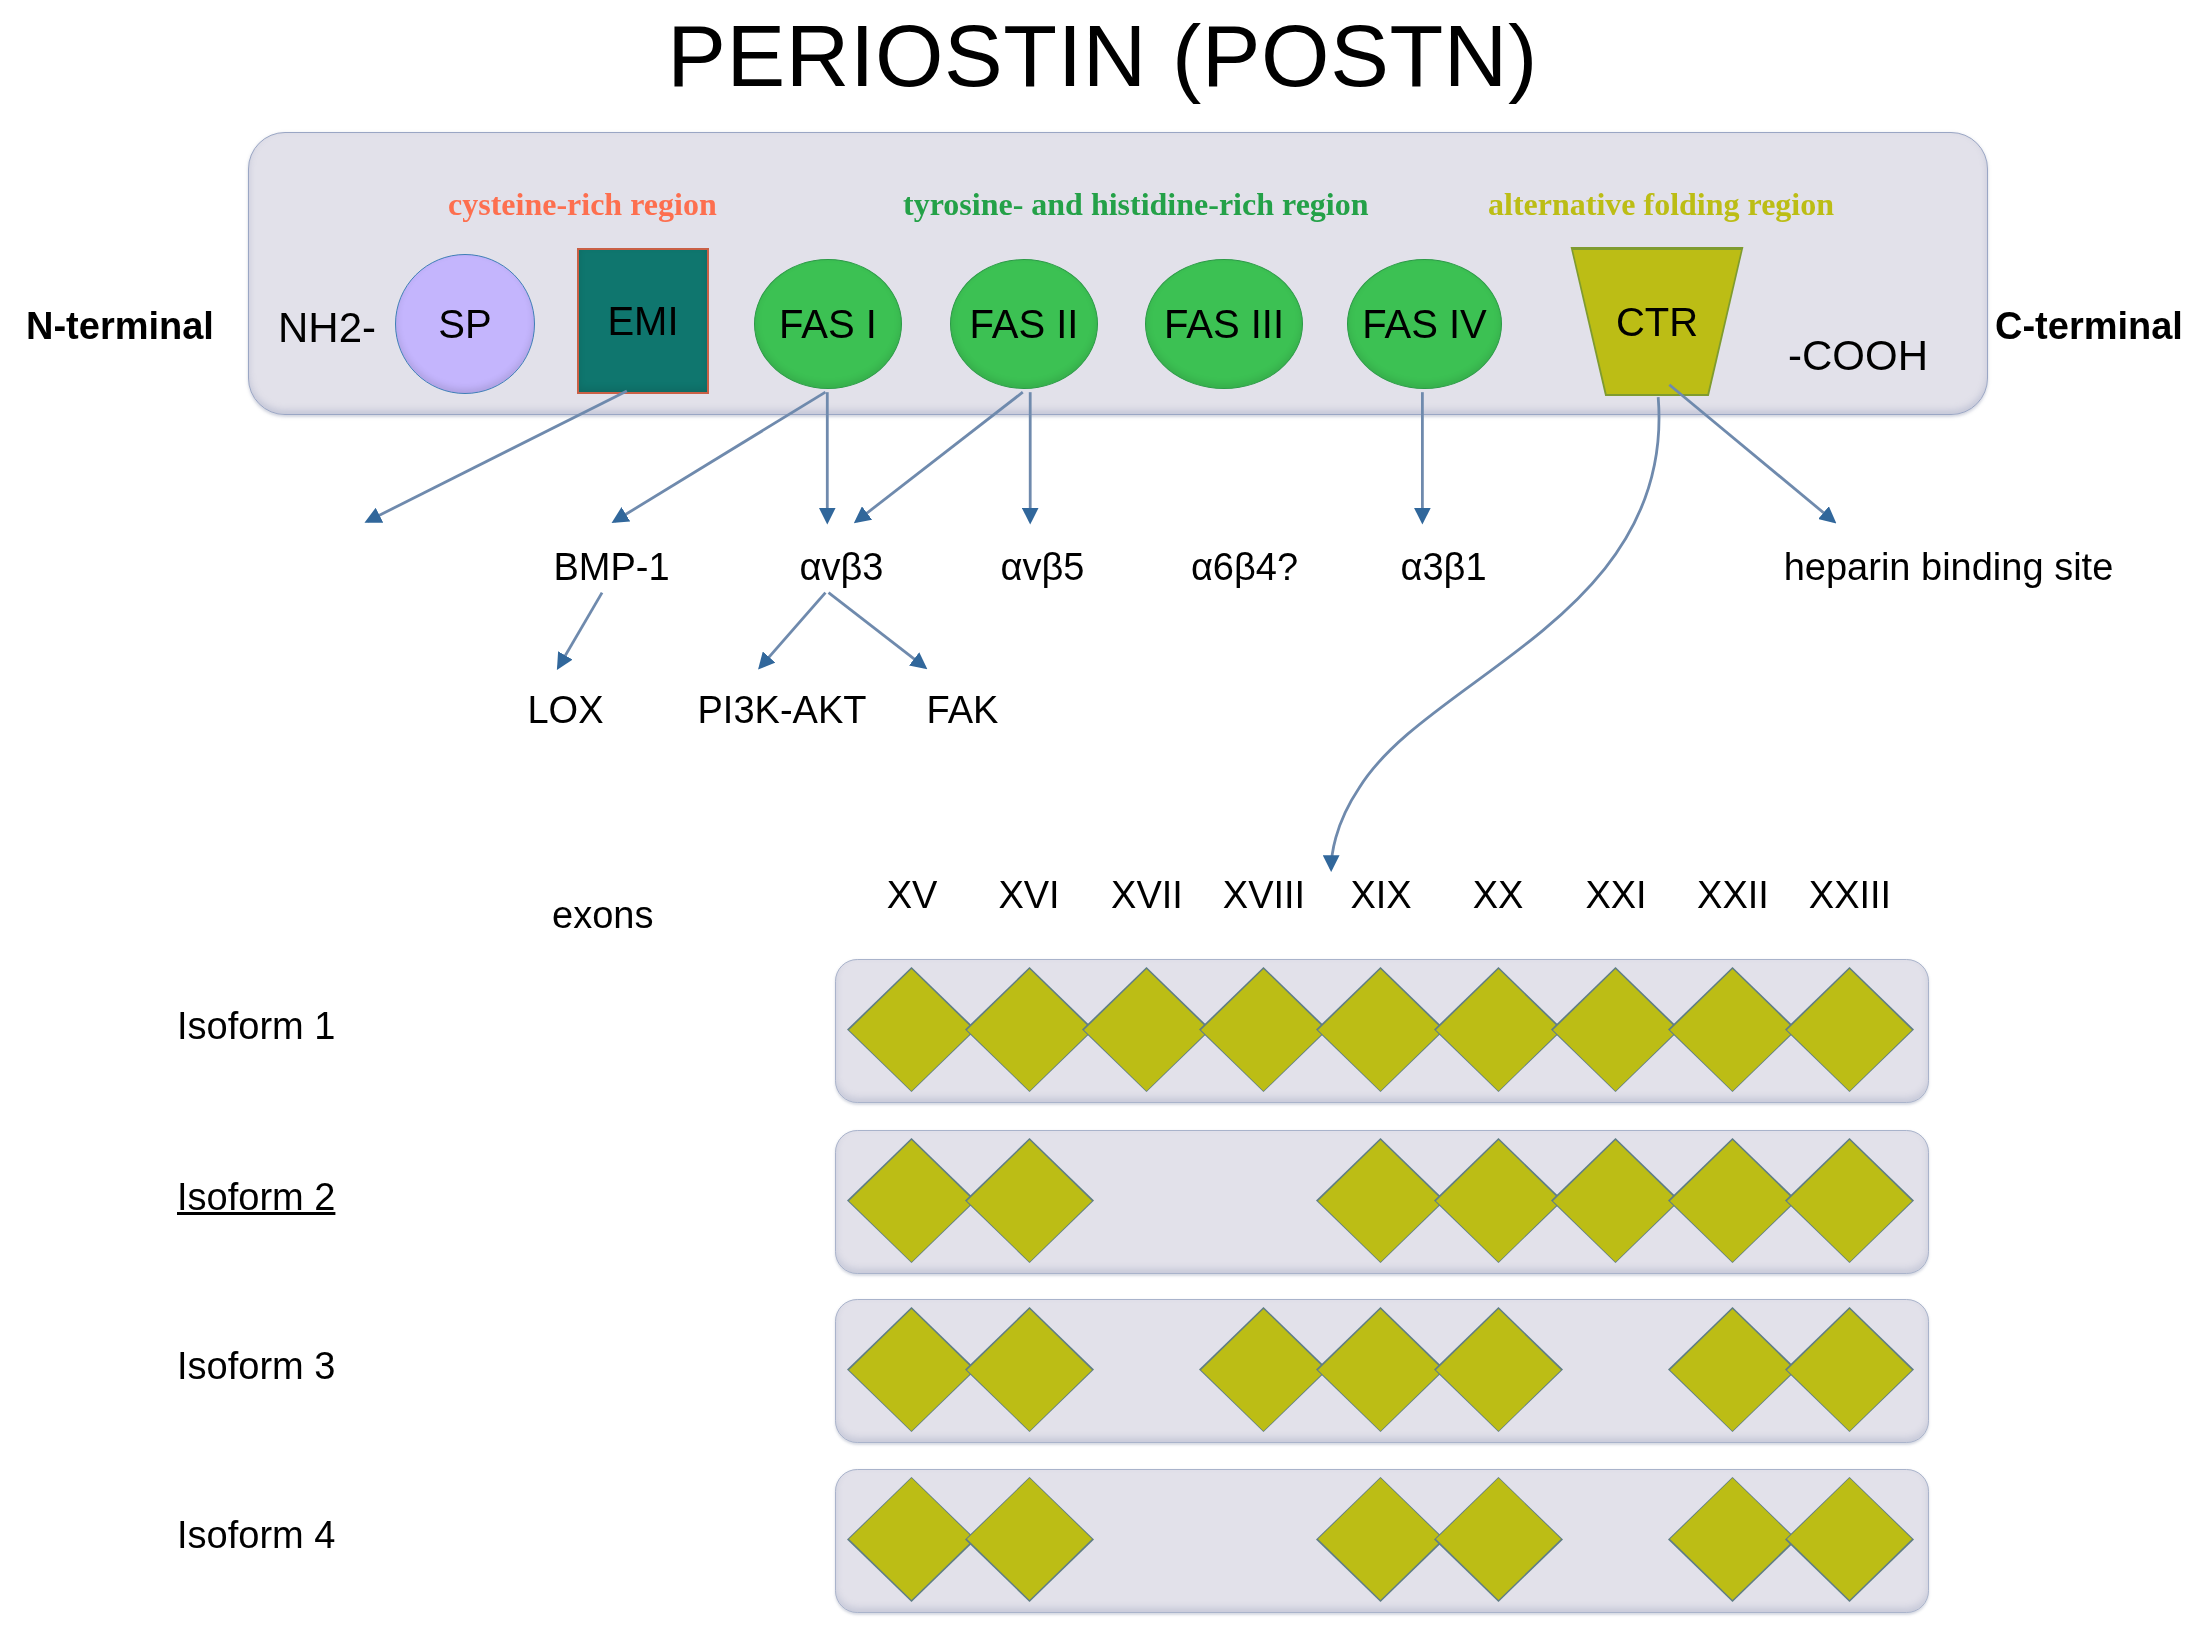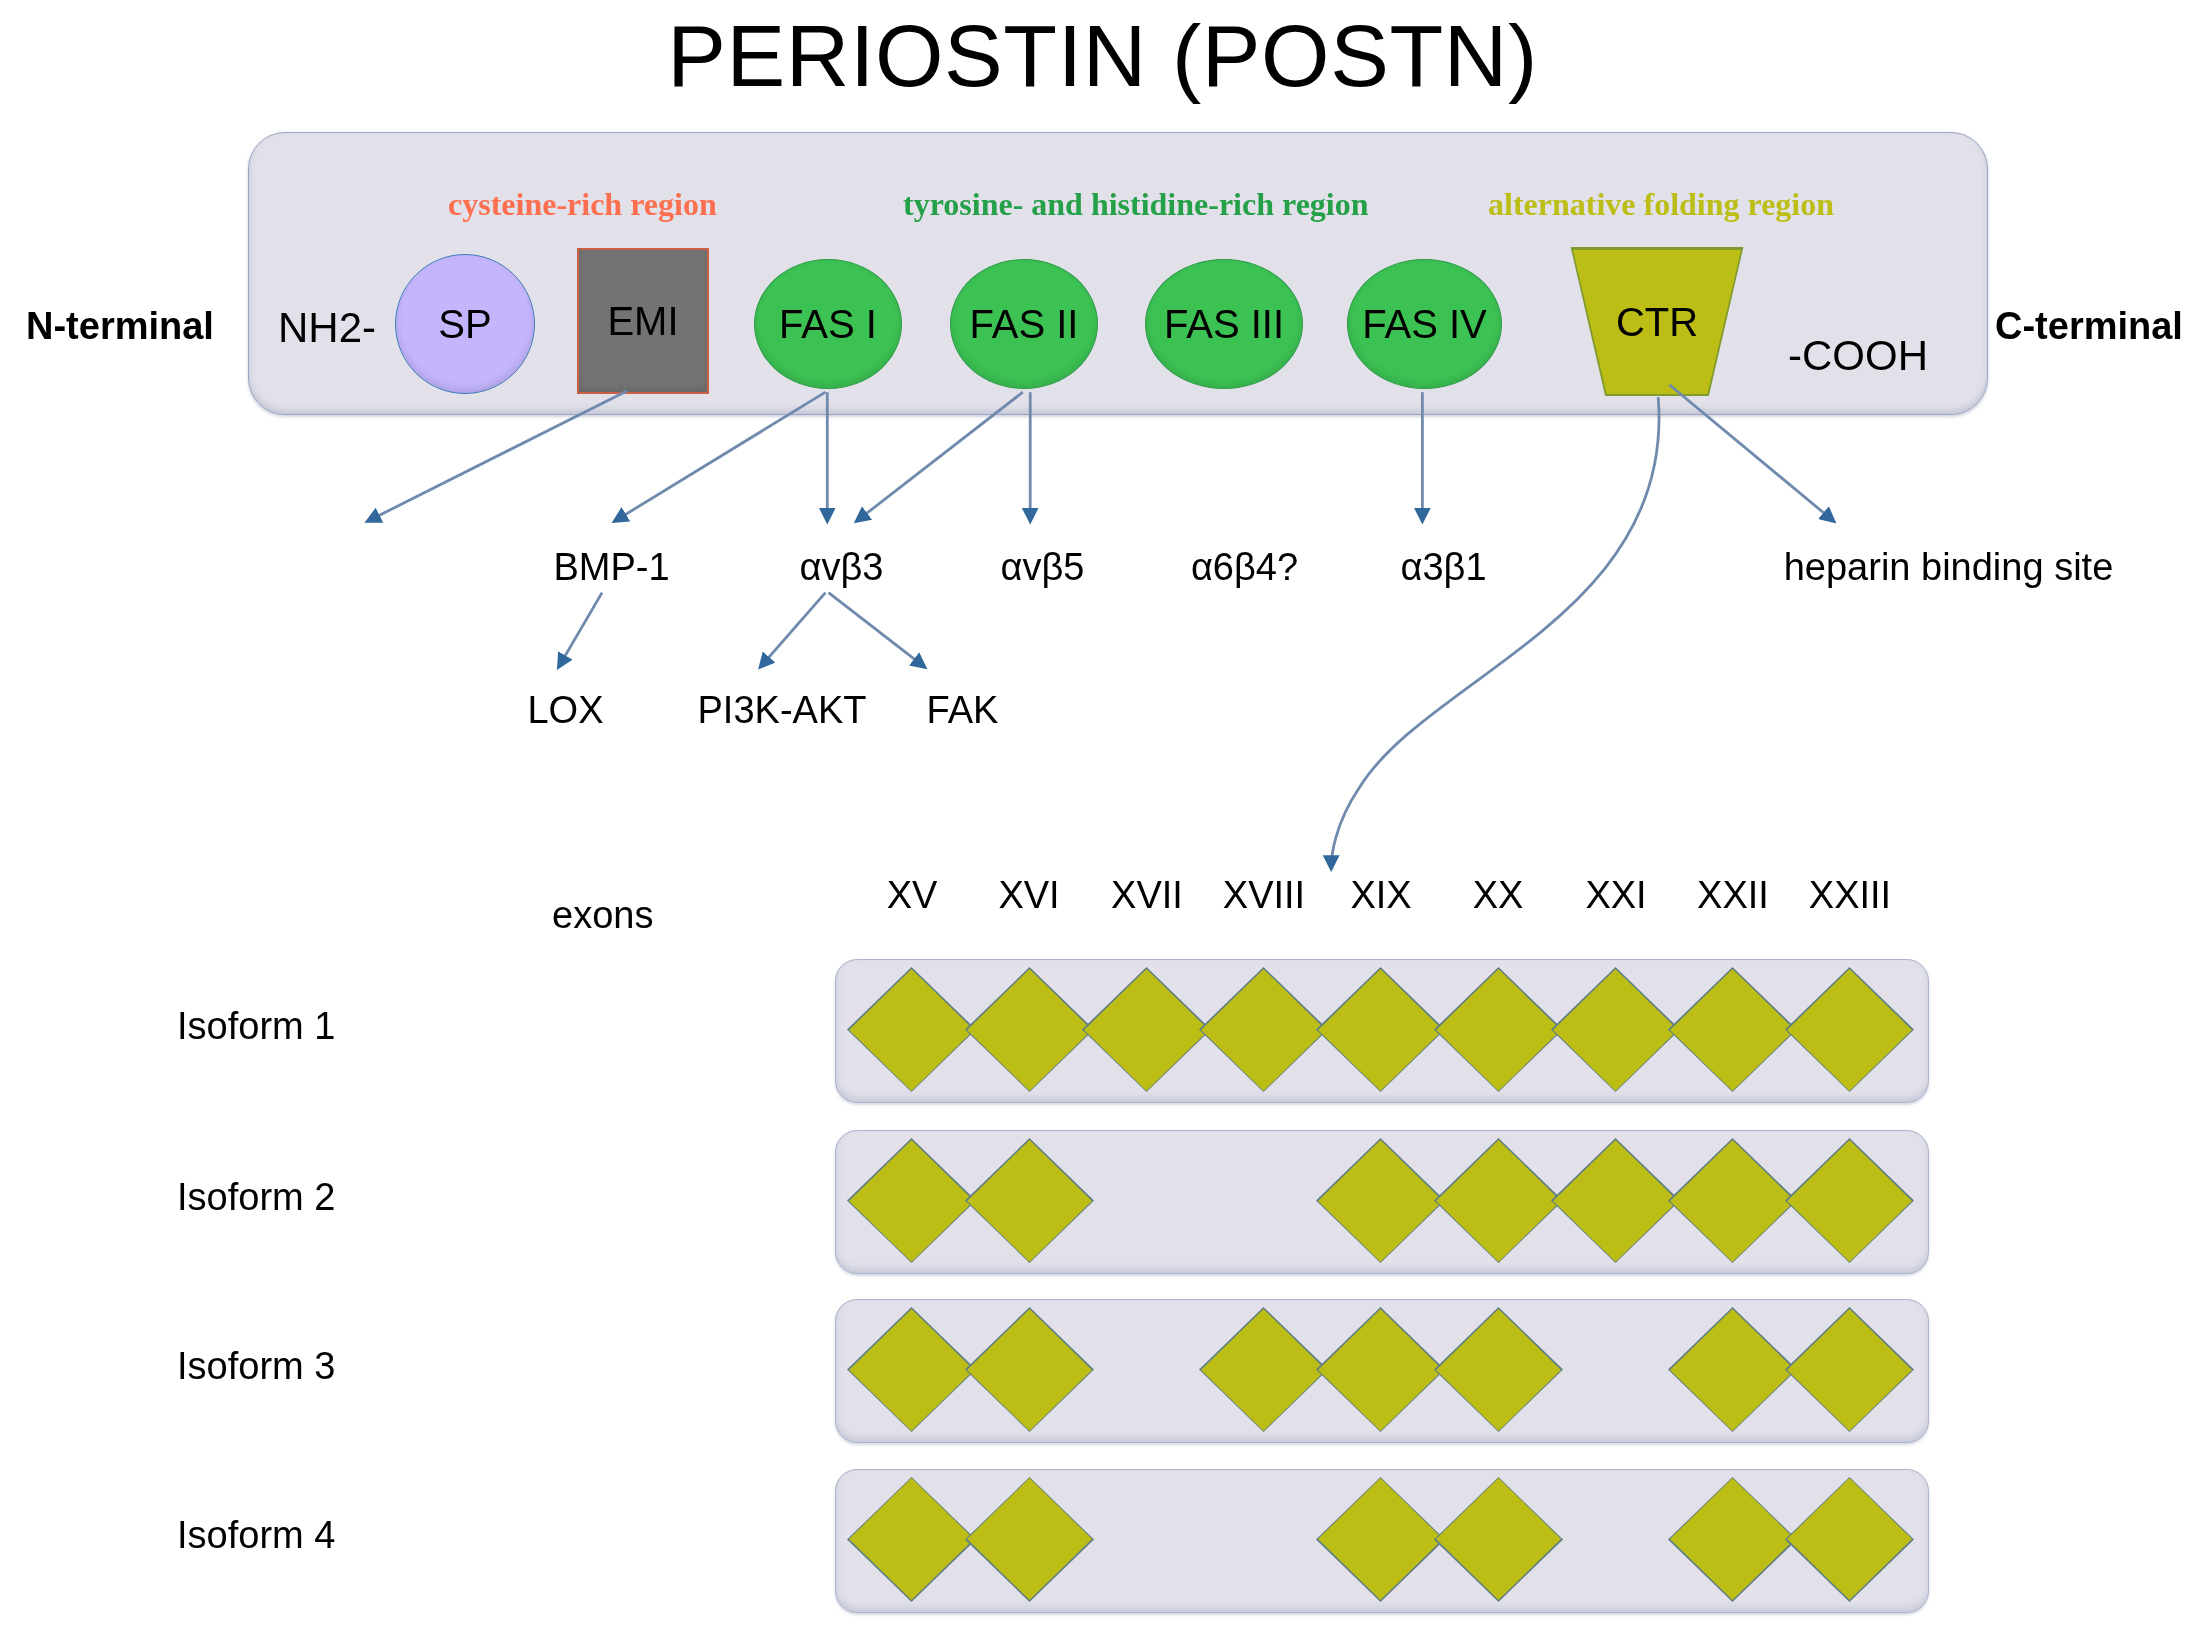--- a/index.html
+++ b/index.html
@@ -71,21 +71,21 @@
     color: #000;
     white-space: nowrap;
   }
   .dom-circle {
     background: #c4b5fd;
     border: 1.9px solid #3f7fb5;
     border-radius: 50%;
     box-shadow: inset 0 -3.7px 7.4px rgba(0,0,0,.12);
   }
   .dom-rect {
-    background: #737373;
+    background: #0f766e;
     border: 2.5px solid #c96046;
     box-shadow: inset 0 -3.7px 7.4px rgba(0,0,0,.10);
     text-align: center;
   }
   .dom-ellipse {
     background: #3cc153;
     border: 1.9px solid #2c9a47;
     border-radius: 50%;
     box-shadow: inset 0 -3.7px 7.4px rgba(0,0,0,.10);
   }
@@ -271,21 +271,21 @@
       <div class="diamond-outline" style="left: 1316px; top: 967px; width: 129px; height: 125px;"></div>
       <div class="diamond" style="left: 1318px; top: 969px; width: 125px; height: 122px;"></div>
       <div class="diamond-outline" style="left: 1434px; top: 967px; width: 129px; height: 125px;"></div>
       <div class="diamond" style="left: 1436px; top: 969px; width: 125px; height: 122px;"></div>
       <div class="diamond-outline" style="left: 1551px; top: 967px; width: 129px; height: 125px;"></div>
       <div class="diamond" style="left: 1553px; top: 969px; width: 125px; height: 122px;"></div>
       <div class="diamond-outline" style="left: 1668px; top: 967px; width: 129px; height: 125px;"></div>
       <div class="diamond" style="left: 1670px; top: 969px; width: 125px; height: 122px;"></div>
       <div class="diamond-outline" style="left: 1785px; top: 967px; width: 129px; height: 125px;"></div>
       <div class="diamond" style="left: 1787px; top: 969px; width: 125px; height: 122px;"></div>
-      <div class="isoform-label" style="left: 177px; top: 1176px;">Isoform 2</div>
+      <div class="isoform-label" style="left: 177px; top: 1176px; text-decoration: underline;">Isoform 2</div>
       <div class="isoform-track" style="left: 835px; top: 1130px; width: 1092px; height: 142px;"></div>
       <div class="diamond-outline" style="left: 847px; top: 1138px; width: 129px; height: 125px;"></div>
       <div class="diamond" style="left: 849px; top: 1140px; width: 125px; height: 122px;"></div>
       <div class="diamond-outline" style="left: 965px; top: 1138px; width: 129px; height: 125px;"></div>
       <div class="diamond" style="left: 967px; top: 1140px; width: 125px; height: 122px;"></div>
       <div class="diamond-outline" style="left: 1316px; top: 1138px; width: 129px; height: 125px;"></div>
       <div class="diamond" style="left: 1318px; top: 1140px; width: 125px; height: 122px;"></div>
       <div class="diamond-outline" style="left: 1434px; top: 1138px; width: 129px; height: 125px;"></div>
       <div class="diamond" style="left: 1436px; top: 1140px; width: 125px; height: 122px;"></div>
       <div class="diamond-outline" style="left: 1551px; top: 1138px; width: 129px; height: 125px;"></div>

